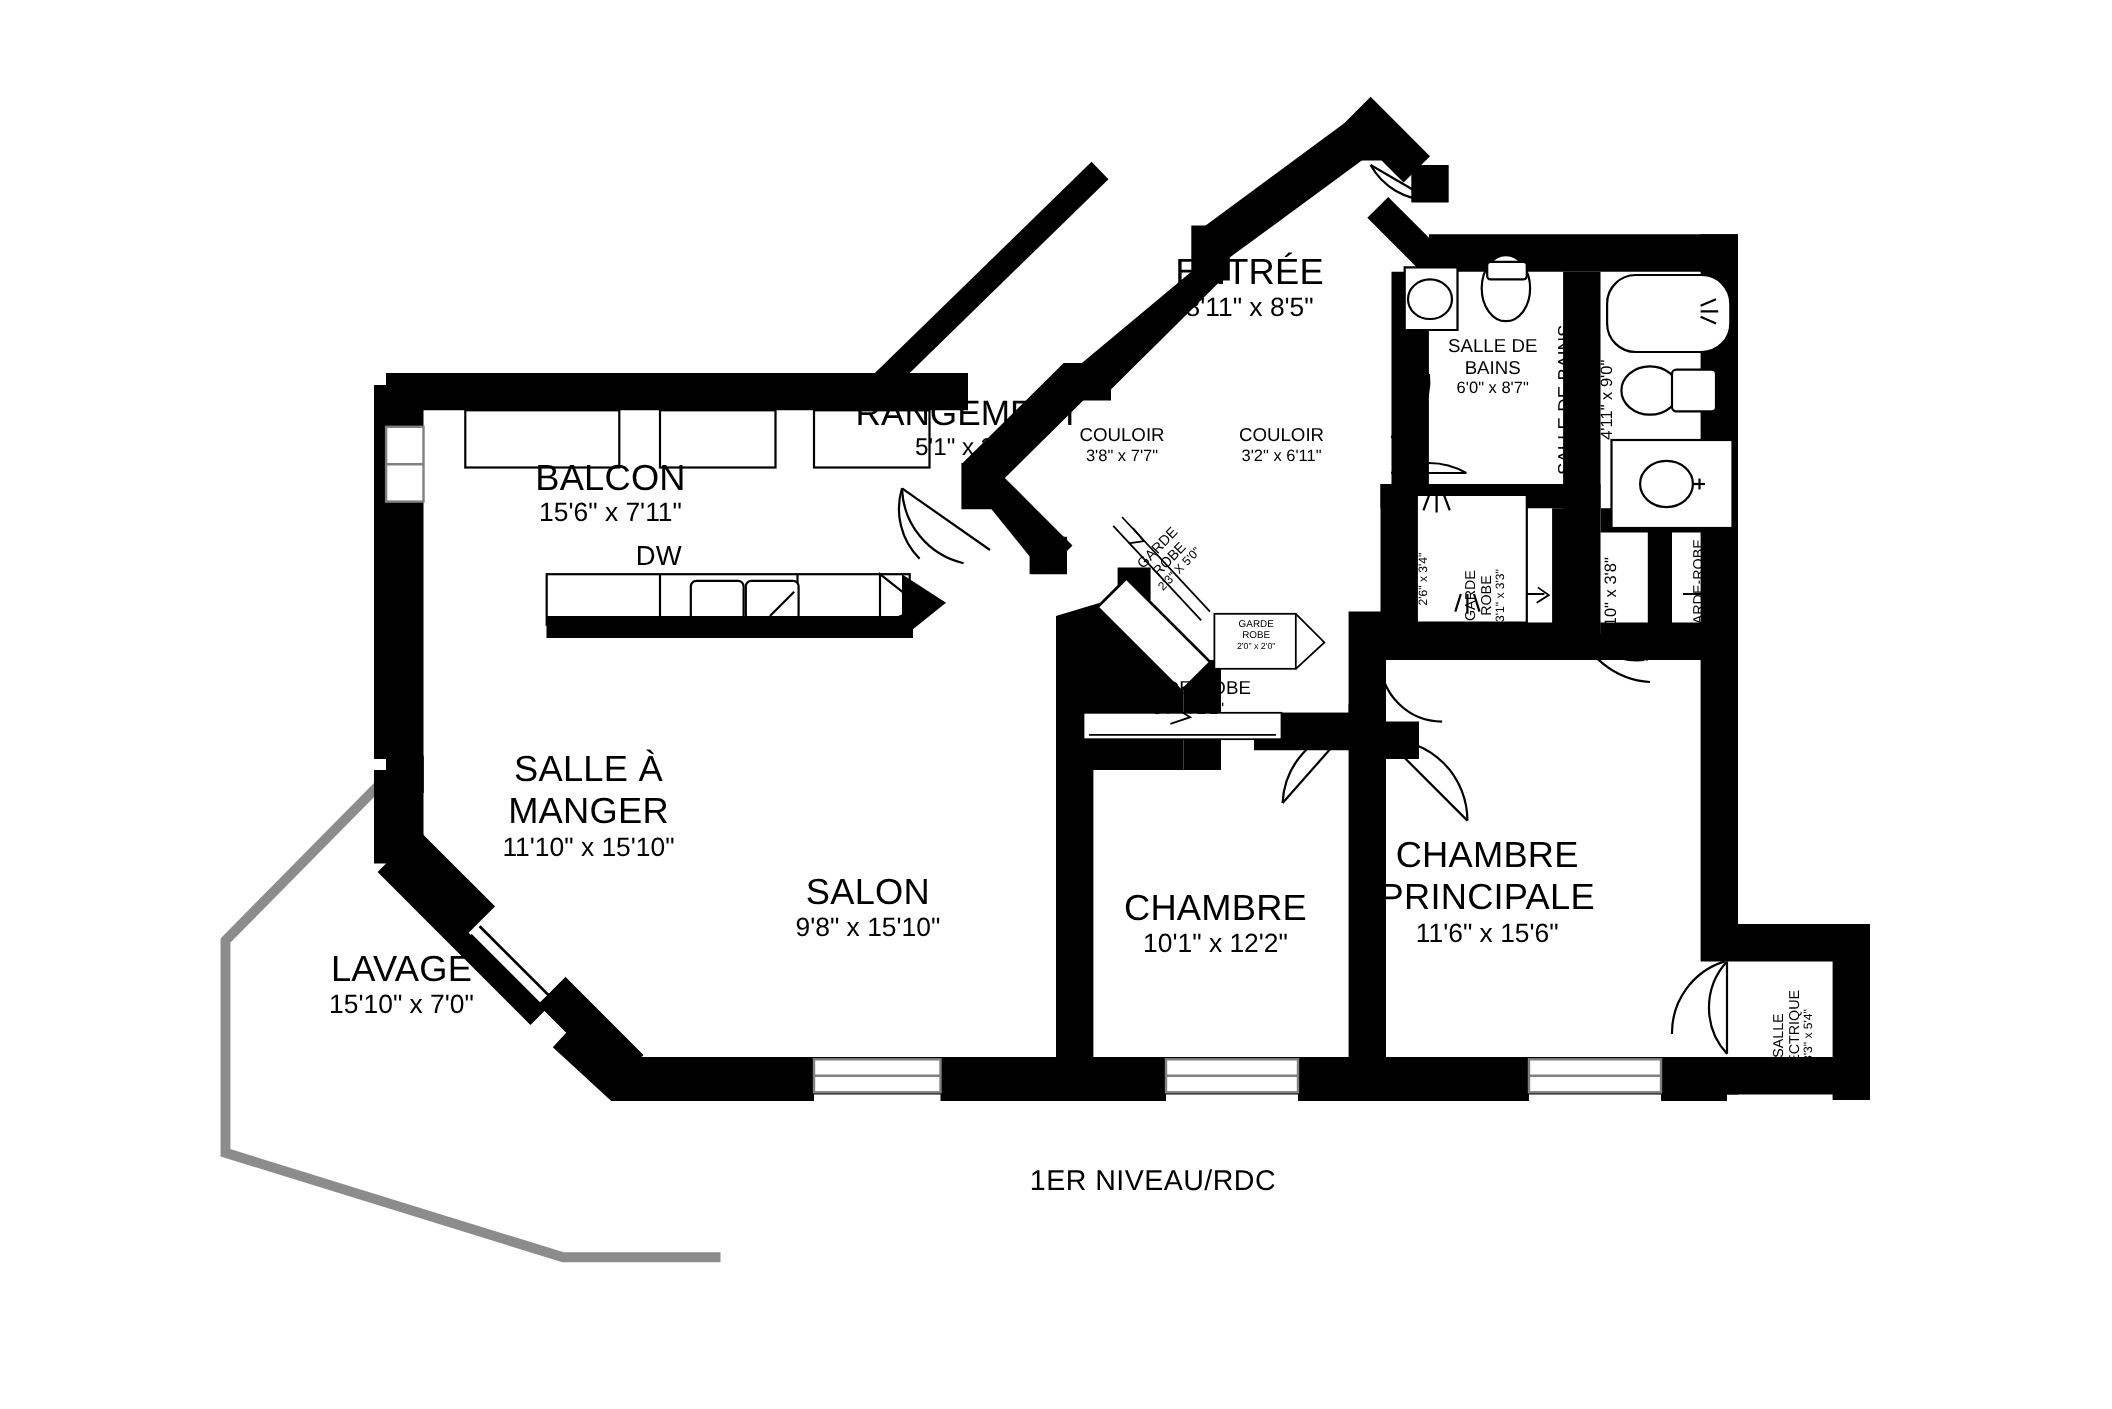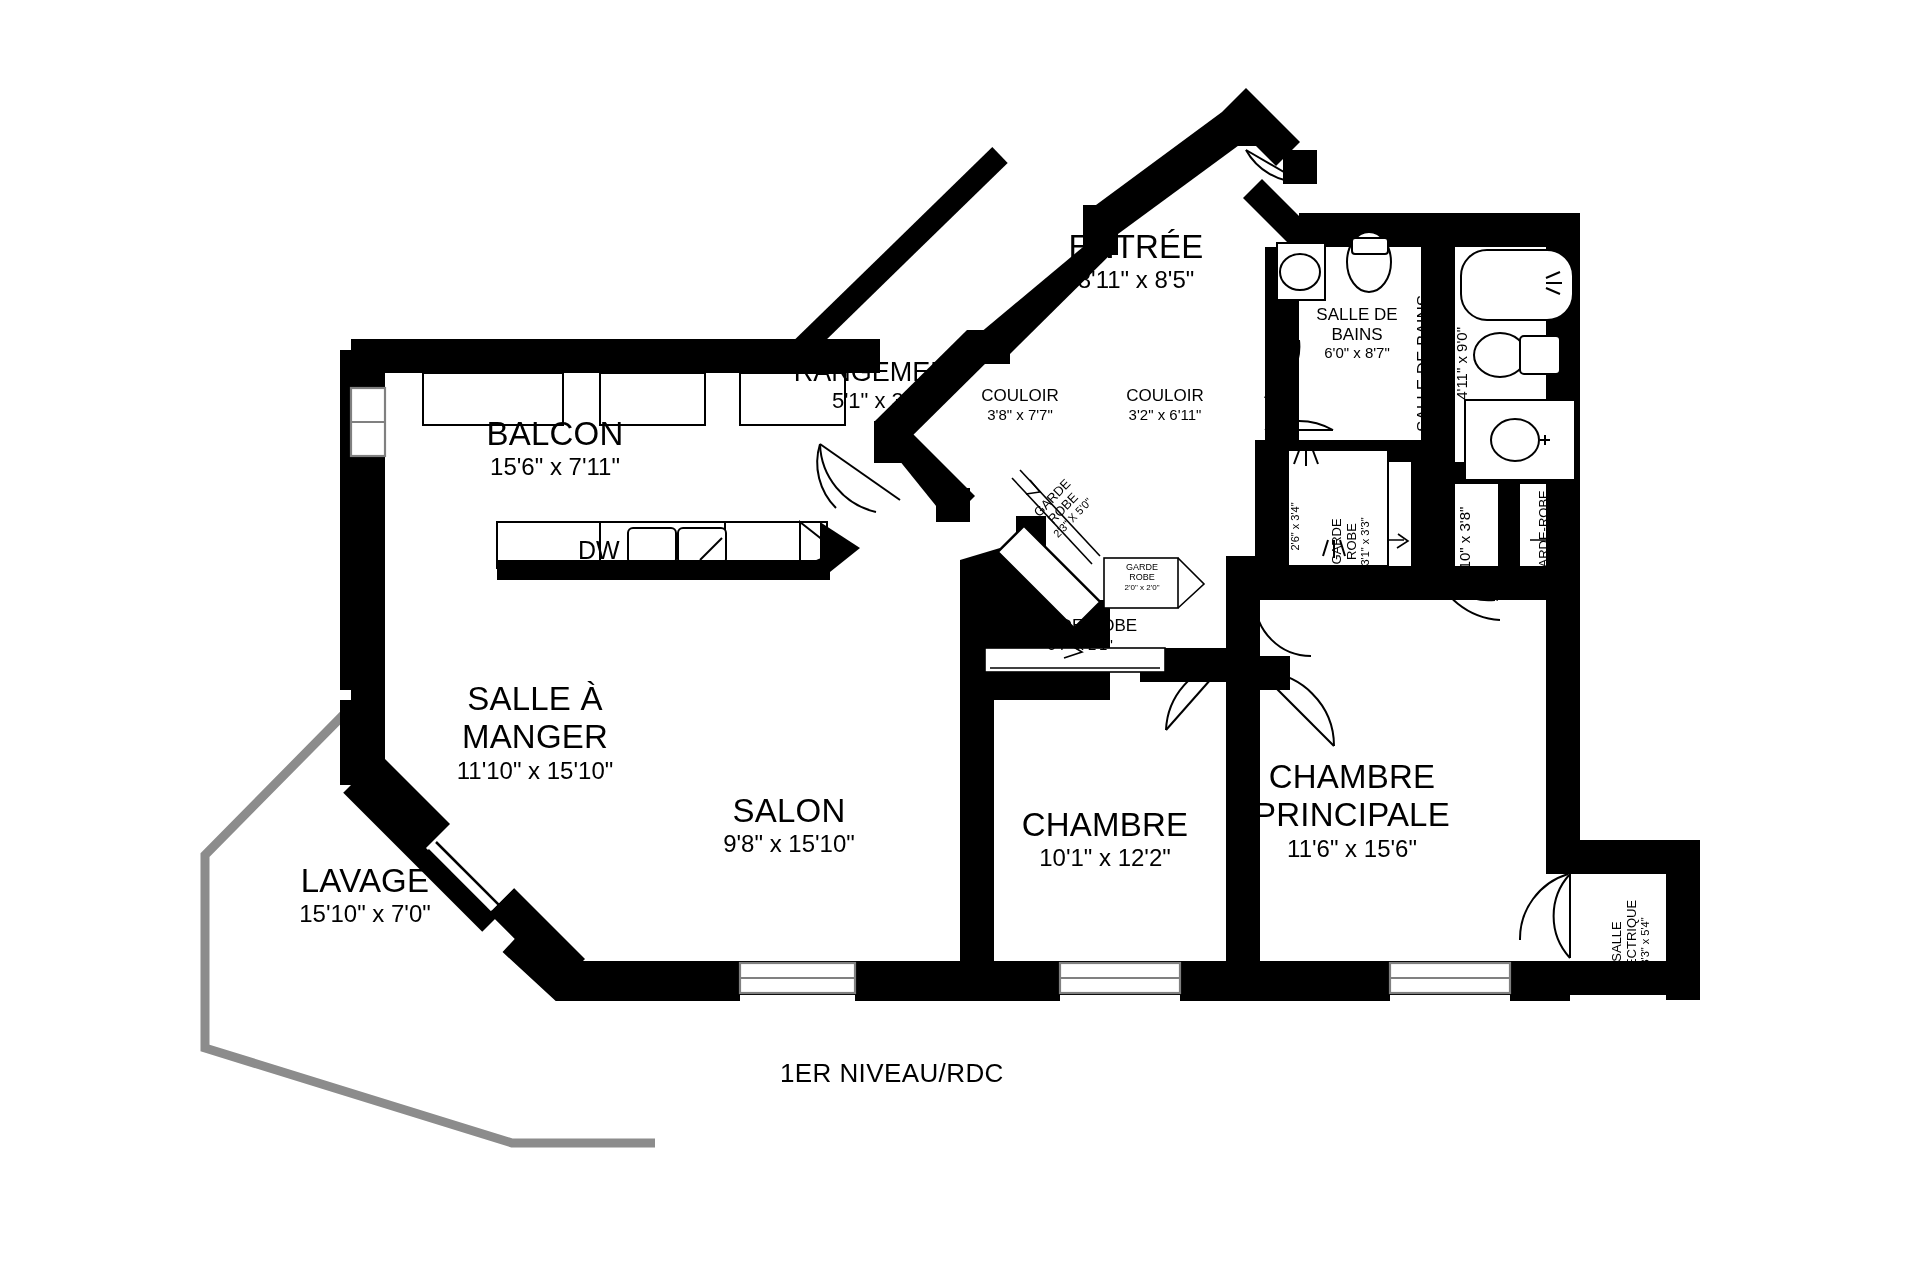--- a/index.html
+++ b/index.html
@@ -7,31 +7,31 @@
        font-family:"Liberation Sans","DejaVu Sans",sans-serif;
        color:#000;overflow:hidden;}
   #plan{position:absolute;left:0;top:0;width:1920px;height:1281px;}
   .lbl{position:absolute;text-align:center;line-height:1.16;
        white-space:nowrap;color:#000;font-weight:400;}
   .lbl .nm{display:block;}
   .lbl .dim{display:block;}
   
   .t-lg .nm{font-size:33px;letter-spacing:.2px;}
   .t-lg .dim{font-size:24px;}
-  .t-md .nm{font-size:27px;}
+  .t-md .nm{font-size:32px;}
   .t-md .dim{font-size:22px;}
   .t-sm .nm{font-size:17px;}
   .t-sm .dim{font-size:15px;}
   .t-xs .nm{font-size:13px;}
   .t-xs .dim{font-size:11px;}
   .t-xxs .nm{font-size:9px;}
   .t-xxs .dim{font-size:8px;}
   .rot90{transform-origin:center center;}
   .title{position:absolute;font-size:26px;letter-spacing:.4px;
-         white-space:nowrap;text-align:left;}
+         white-space:nowrap;text-align:right;}
   .dw{position:absolute;font-size:25px;font-weight:400;}
 </style>
 </head>
 <body>
 
 <svg id="plan" viewBox="0 0 1920 1281">
 
   <g fill="none" stroke="#8c8c8c" stroke-width="9">
     <path d="M 358,700 L 205,855 L 205,1048 L 512,1143 L 655,1143"></path>
   </g>
@@ -401,15 +401,15 @@
   <span class="nm">PRINCIPALE</span>
   <span class="dim">11'6" x 15'6"</span>
 </div>
 
 <div class="lbl t-xs rot90" style="left:1545px;top:920px;width:170px;transform:rotate(-90deg);">
   <span class="nm">SALLE</span>
   <span class="nm">ÉLECTRIQUE</span>
   <span class="dim">3'3" x 5'4"</span>
 </div>
 
-<div class="dw" style="left:578px;top:536px;">DW</div>
+<div class="dw" style="left:578px;top:492px;">DW</div>
 
 <div class="title" style="left:780px;top:1058px;width:380px;">1ER NIVEAU/RDC</div>
 
 </body></html>

